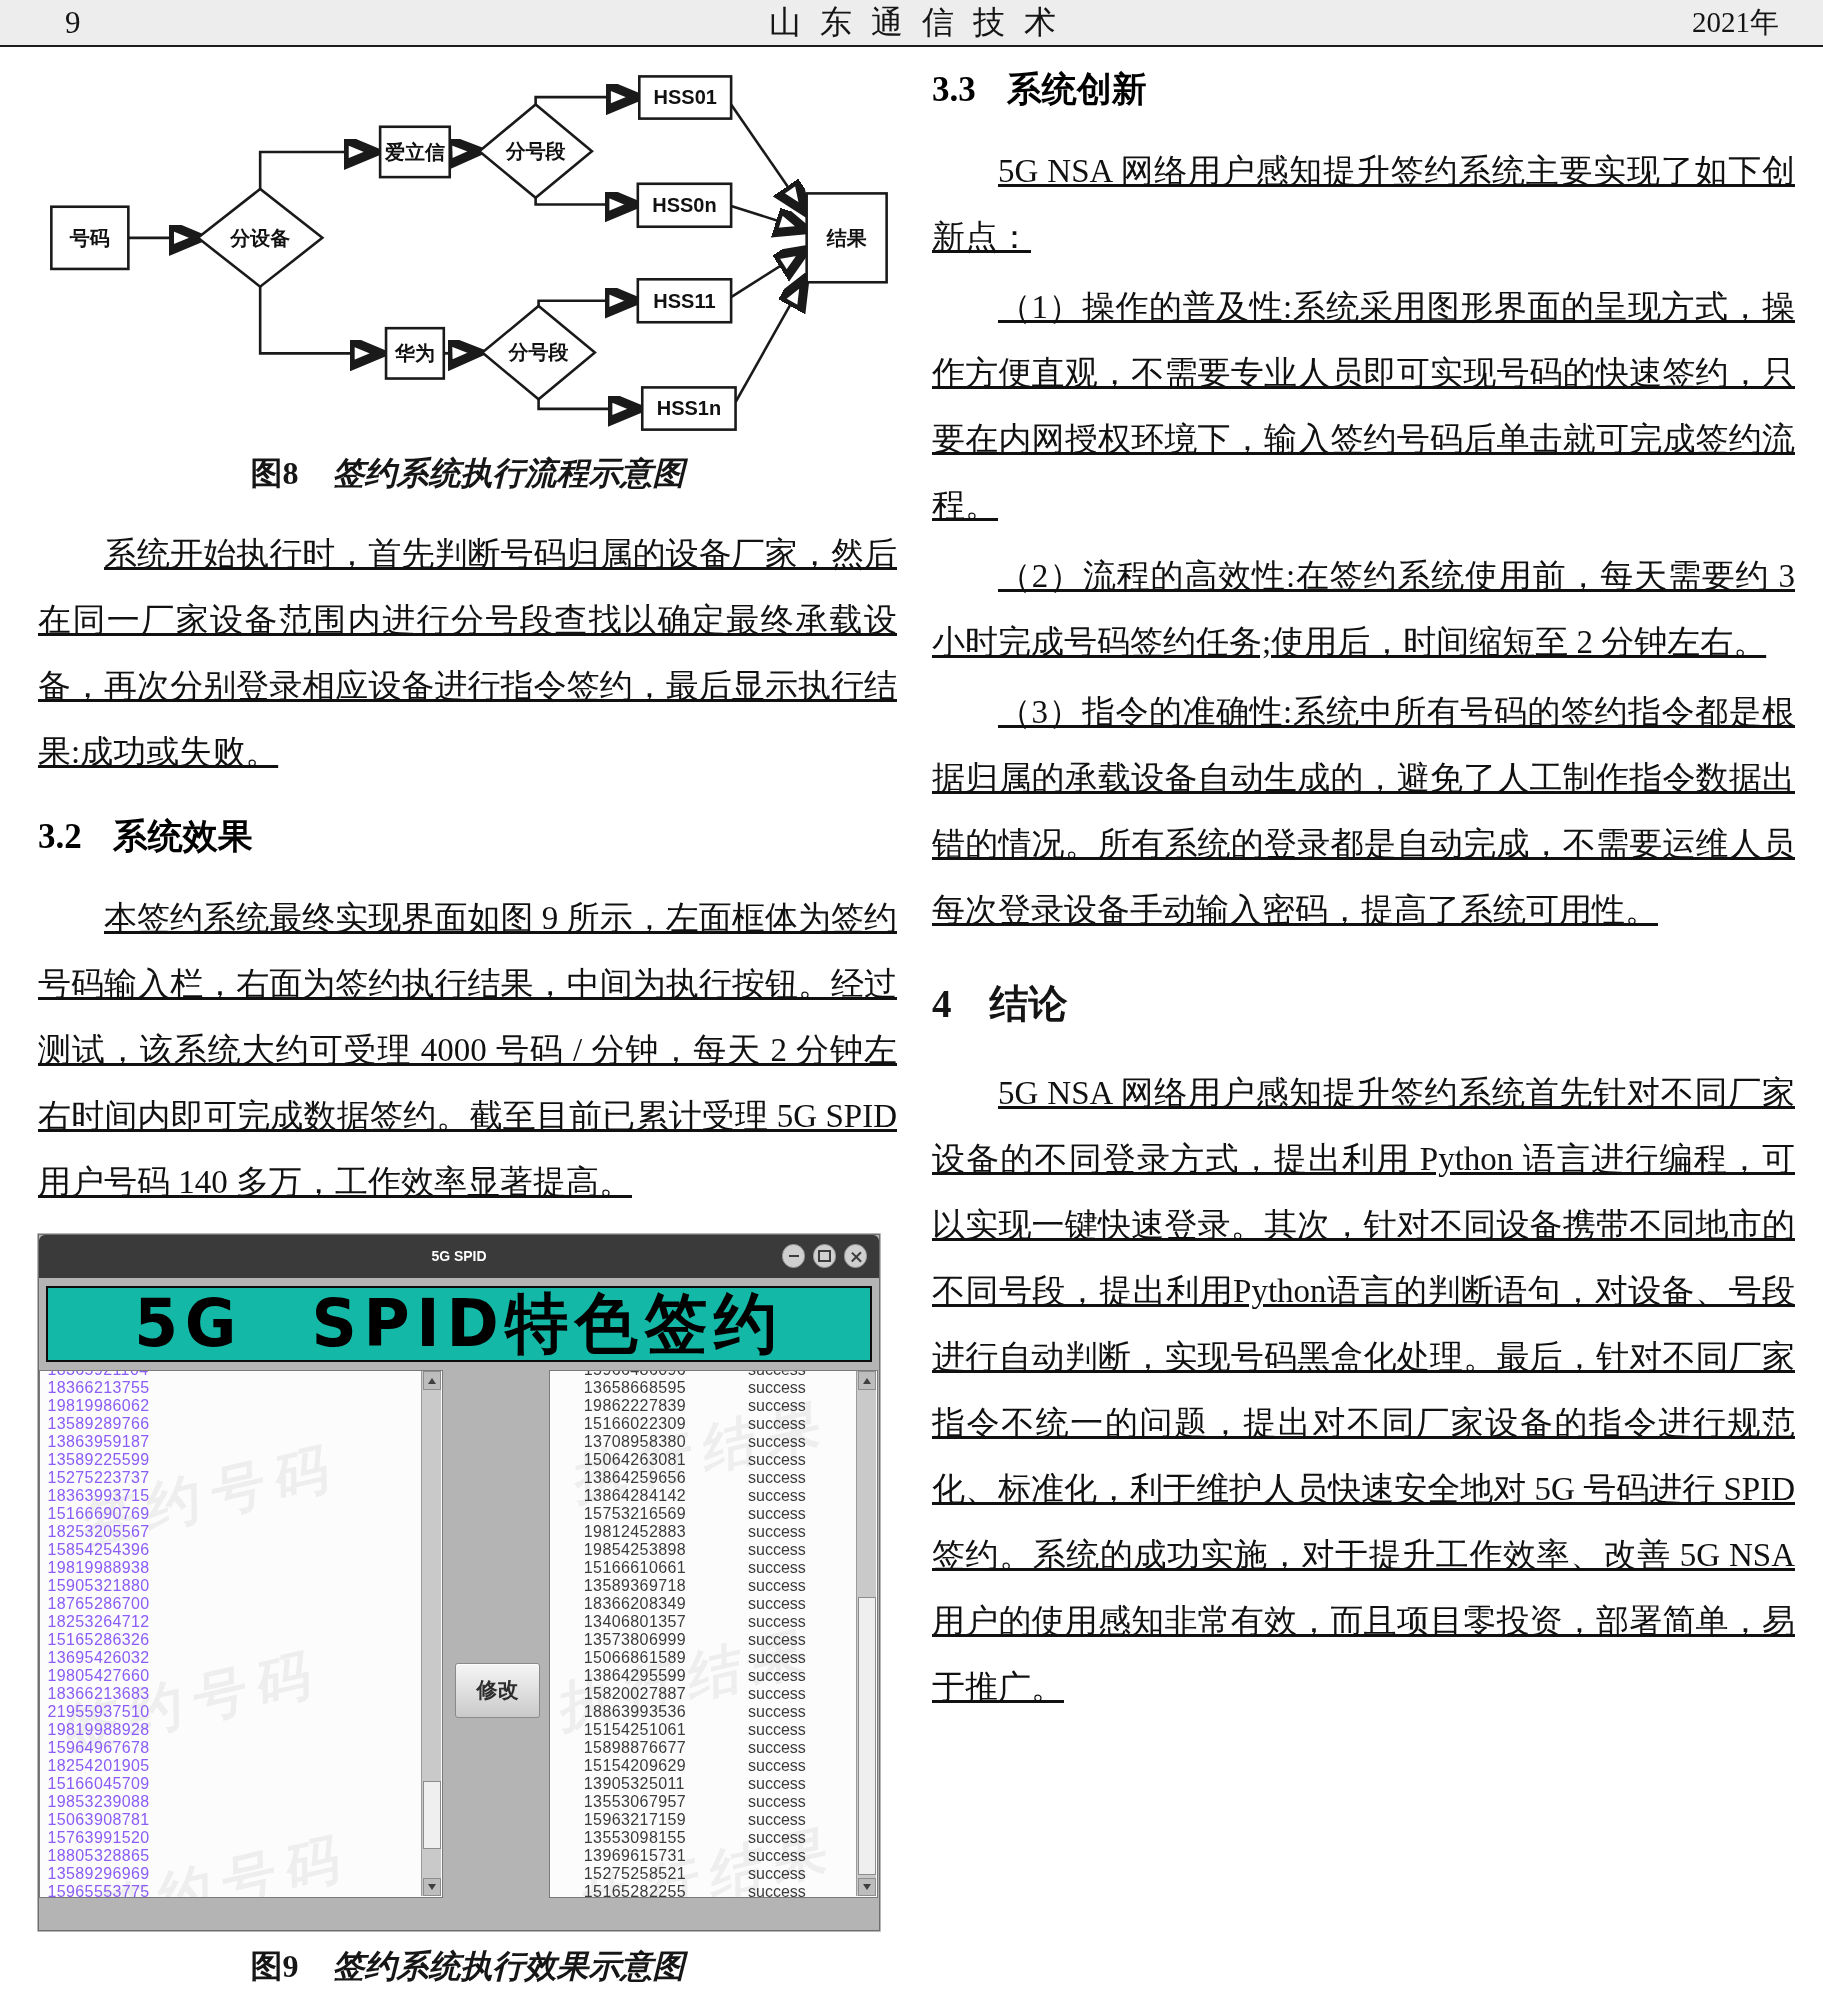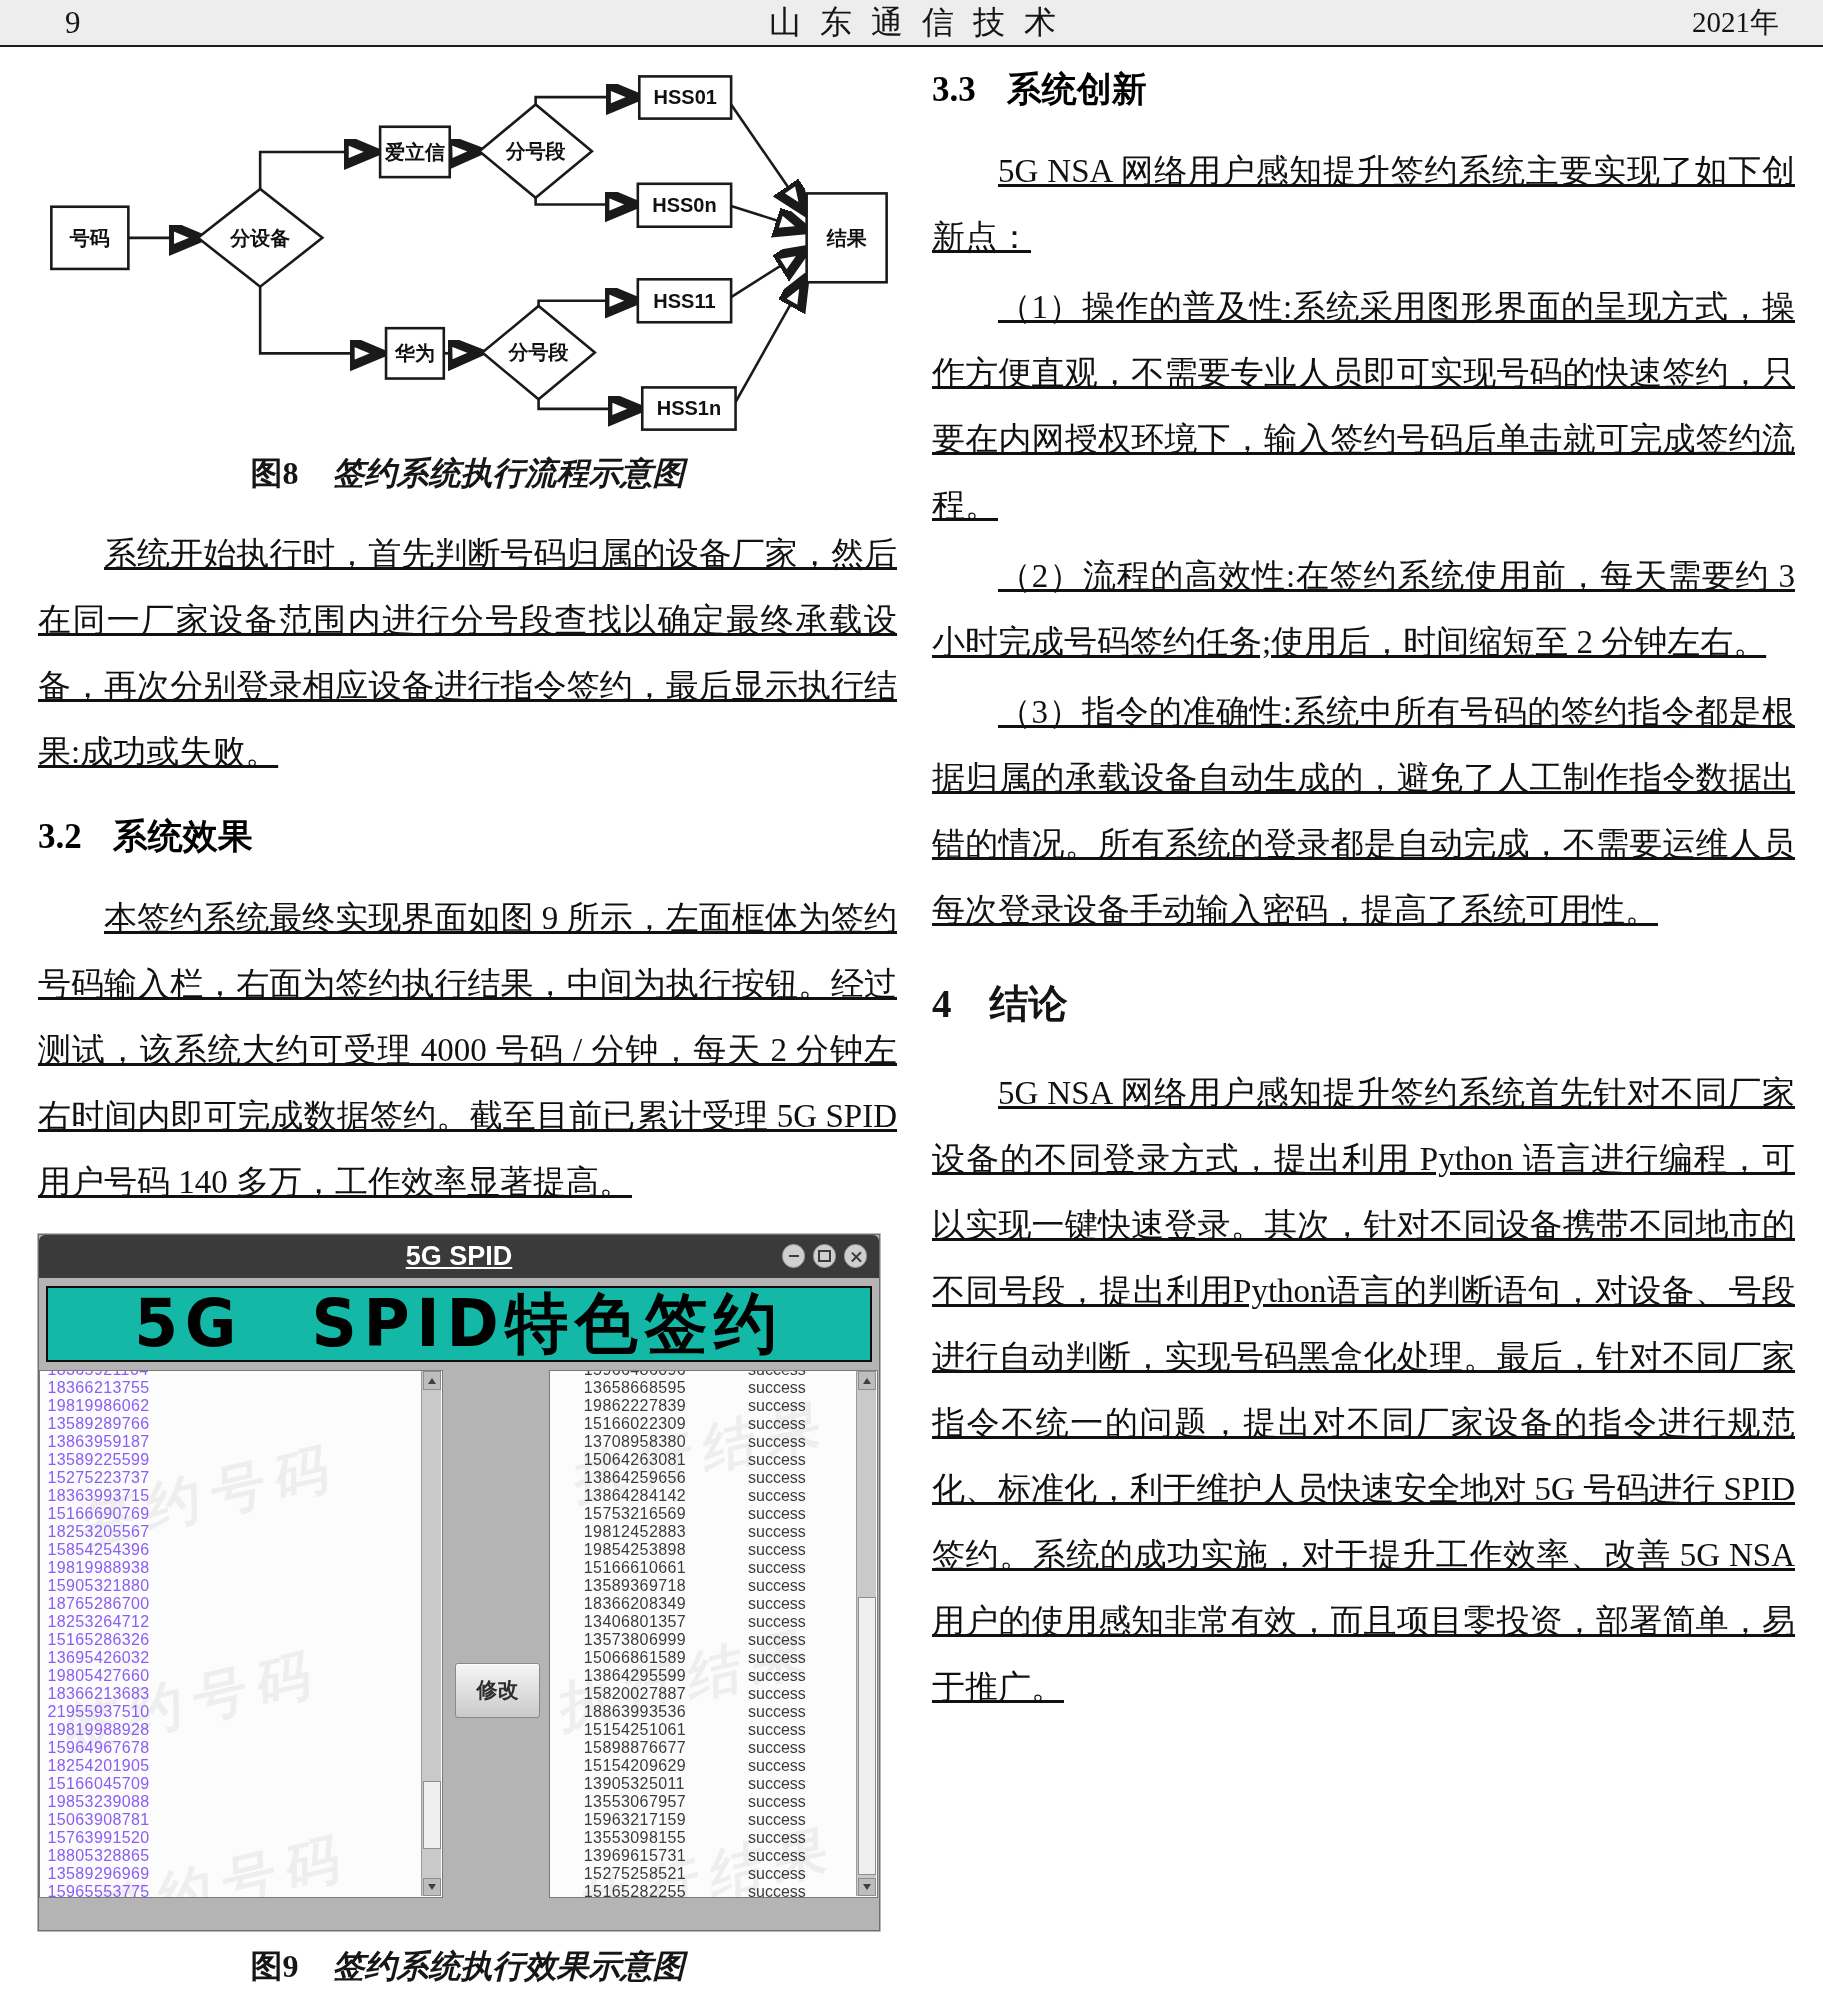--- a/index.html
+++ b/index.html
@@ -52,21 +52,21 @@
   .app-window {
     width:842px; margin-top:19px; background:#b4b4b4;
     border:1.5px solid #6e6e6e; box-shadow:0 0 0 0.7px #999;
     font-family:"Liberation Sans", sans-serif;
   }
   .titlebar {
     height:43px; background:#3a3a3a; position:relative;
     display:flex; align-items:center; justify-content:center;
     border-radius:5.9px 5.9px 0 0;
   }
-  .titlebar .wtitle { color:#fff; font-size:27px; font-weight:bold;text-decoration:underline; }
+  .titlebar .wtitle { color:#fff; font-size:14px; font-weight:bold; }
   .winbtns { position:absolute; right:11.8px; top:9.6px; display:flex; gap:7.4px; }
   .winbtn {
     width:23.5px; height:23.5px; border-radius:50%; background:#cfcfcf;
     border:0.7px solid #9a9a9a; display:flex; align-items:center; justify-content:center;
     position:relative; cursor:default;
   }
   .icon-min::before { content:""; width:10.3px; height:2.2px; background:#3c3c3c; }
   .icon-max::before { content:""; width:8.8px; height:8.8px; border:2.2px solid #3c3c3c; }
   .icon-close::before, .icon-close::after {
     content:""; position:absolute; left:5.1px; top:10.3px; width:12.5px; height:2.2px; background:#3c3c3c;

